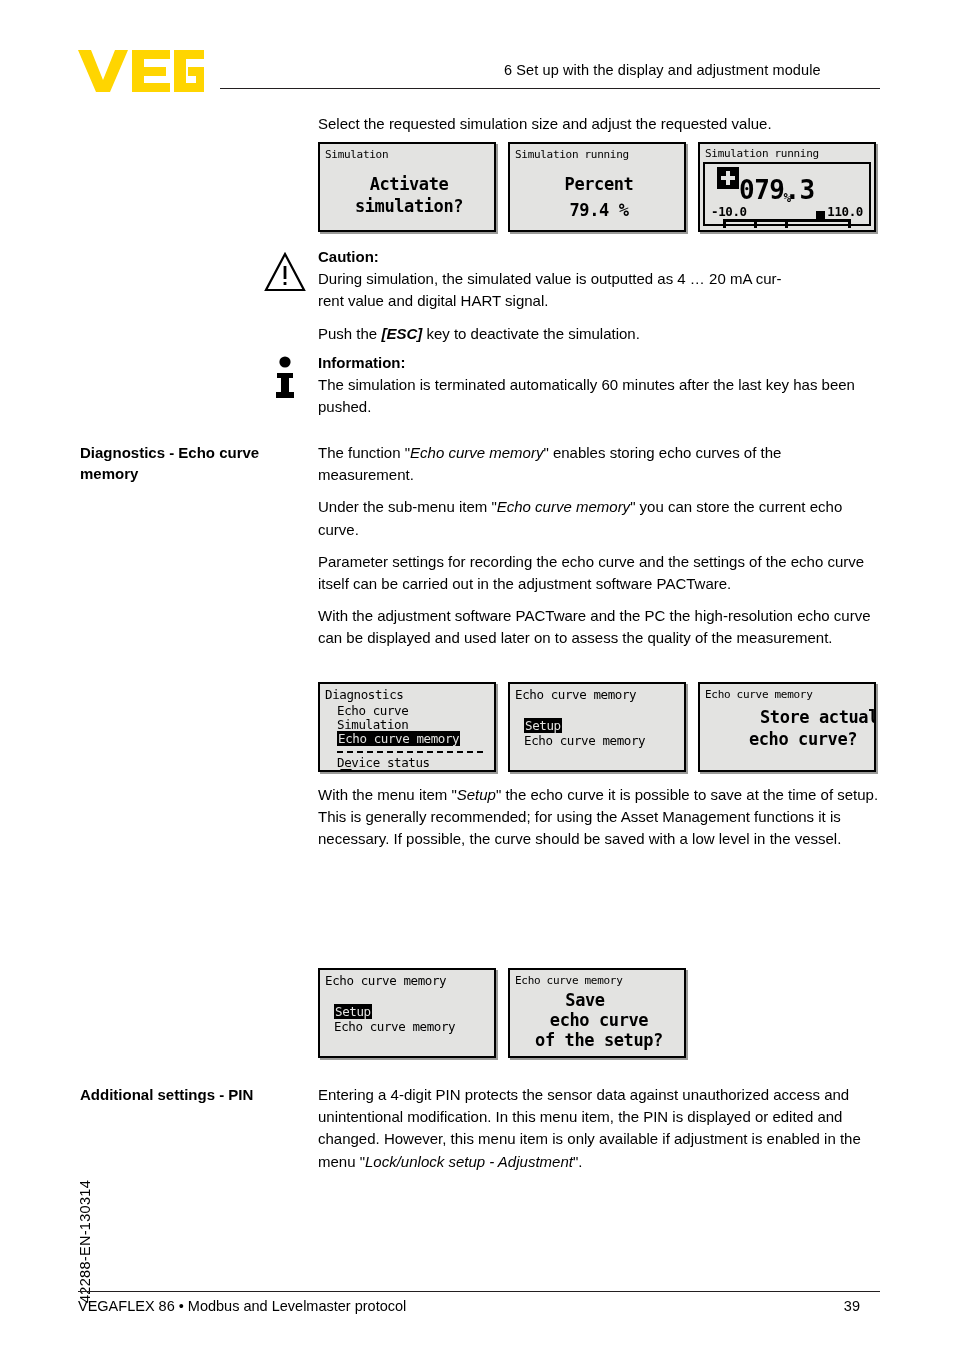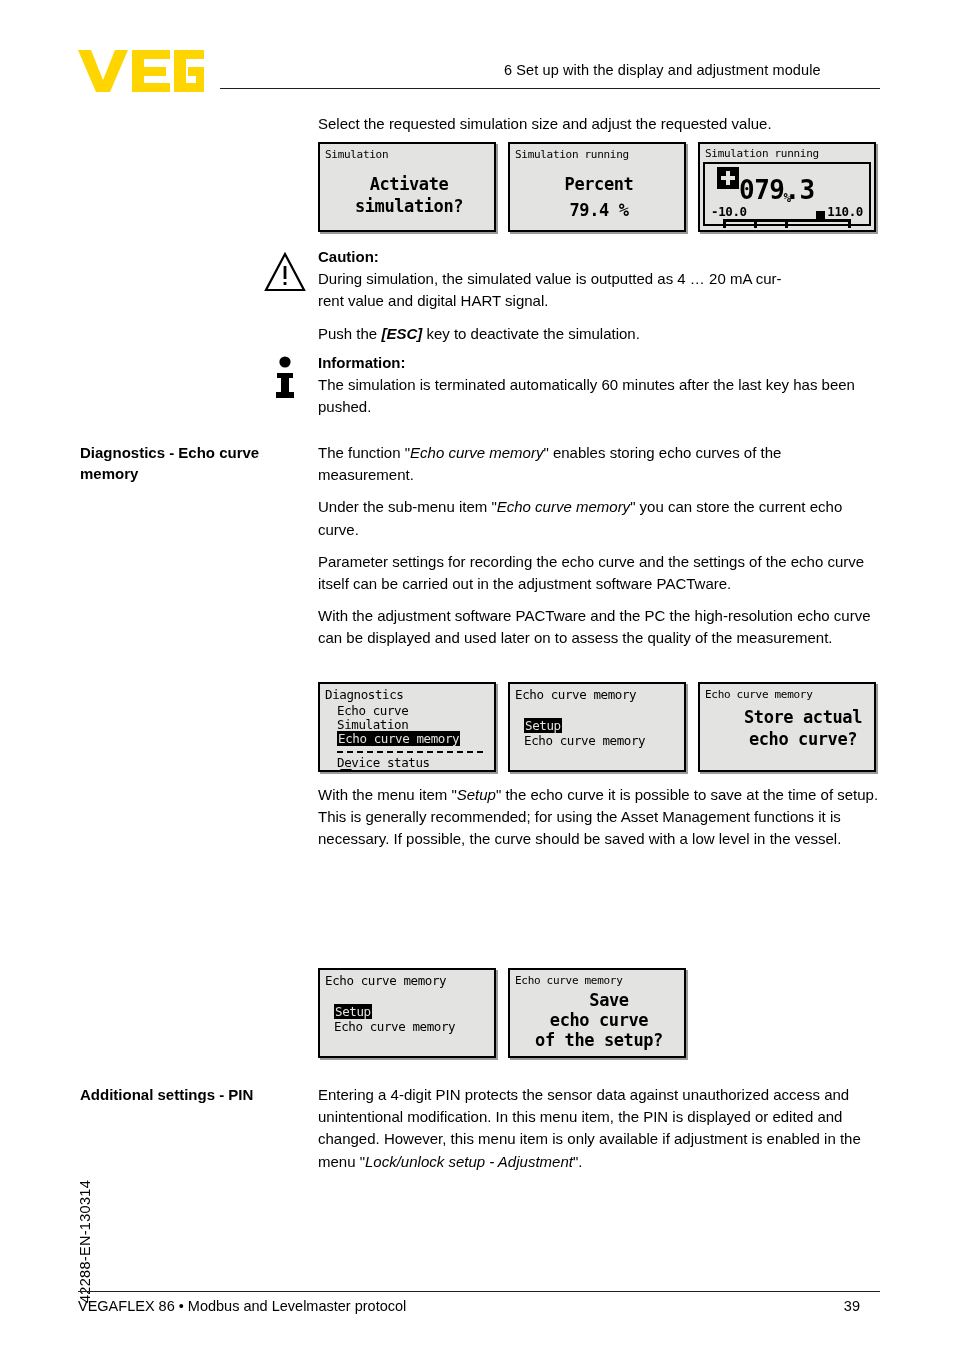--- a/index.html
+++ b/index.html
@@ -353,37 +353,37 @@
 </div>
 
 <div class="lcd" style="left:508px; top:682px; width:178px; height:90px;">
   <div class="lcd-txt lcd-item" style="left:5px; top:5px;">Echo curve memory</div>
   <div class="lcd-txt lcd-item" style="left:14px; top:36px;"><span class="lcd-sel">Setup</span></div>
   <div class="lcd-txt lcd-item" style="left:14px; top:51px;">Echo curve memory</div>
 </div>
 
 <div class="lcd" style="left:698px; top:682px; width:178px; height:90px;">
   <div class="lcd-txt lcd-title" style="left:5px; top:5px;">Echo curve memory</div>
-  <div class="lcd-txt lcd-big lcd-center" style="left:0; top:25px; width:206px;">Store actual</div>
+  <div class="lcd-txt lcd-big lcd-center" style="left:16px; top:25px; width:206px;">Store actual</div>
   <div class="lcd-txt lcd-big lcd-center" style="left:0; top:47px; width:206px;">echo curve?</div>
 </div>
 
 <div class="col-body" style="top:784px;">
   <p><span>With the menu item "</span><em class="ital">Setup</em><span>" the echo curve it is possible to save at the time of setup. This is generally recommended; for using the Asset Management functions it is necessary. If possible, the curve should be saved with a low level in the vessel.</span></p>
 </div>
 
 <div class="lcd" style="left:318px; top:968px; width:178px; height:90px;">
   <div class="lcd-txt lcd-item" style="left:5px; top:5px;">Echo curve memory</div>
   <div class="lcd-txt lcd-item" style="left:14px; top:36px;"><span class="lcd-sel">Setup</span></div>
   <div class="lcd-txt lcd-item" style="left:14px; top:51px;">Echo curve memory</div>
 </div>
 
 <div class="lcd" style="left:508px; top:968px; width:178px; height:90px;">
   <div class="lcd-txt lcd-title" style="left:5px; top:5px;">Echo curve memory</div>
-  <div class="lcd-txt lcd-big lcd-center" style="left:0; top:22px; width:150px;padding-left:24px;">Save</div>
+  <div class="lcd-txt lcd-big lcd-center" style="left:0; top:22px; width:150px;">Save</div>
   <div class="lcd-txt lcd-big lcd-center" style="left:0; top:42px; width:178px;">echo curve</div>
   <div class="lcd-txt lcd-big lcd-center" style="left:0; top:62px; width:178px;">of the setup?</div>
 </div>
 
 <div class="margin-head" style="top:1084px;">Additional settings - PIN</div>
 
 <div class="col-body" style="top:1084px;">
   <p><span>Entering a 4-digit PIN protects the sensor data against unauthorized access and unintentional modification. In this menu item, the PIN is displayed or edited and changed. However, this menu item is only available if adjustment is enabled in the menu "</span><em class="ital">Lock/unlock setup - Adjustment</em><span>".</span></p>
 </div>
 

